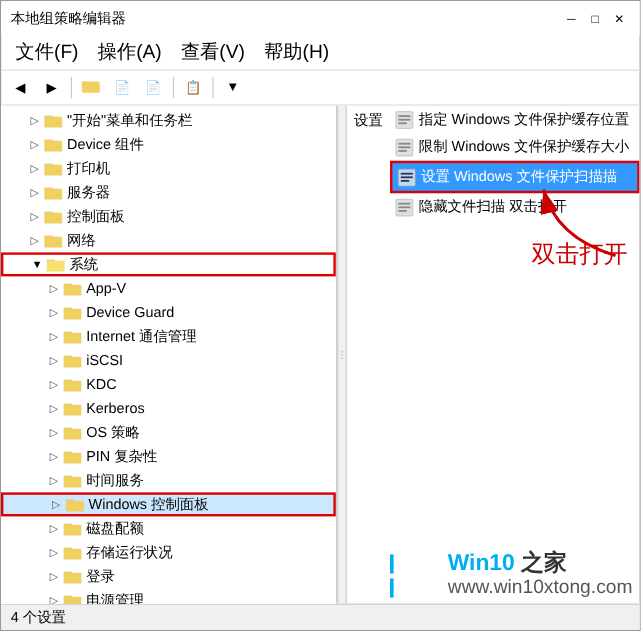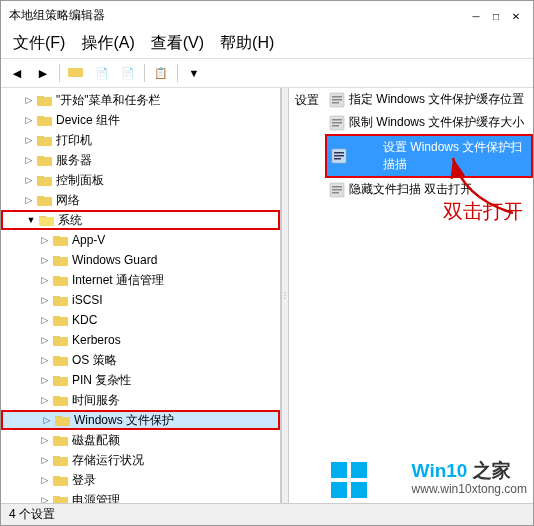--- a/index.html
+++ b/index.html
@@ -156,30 +156,29 @@
 
     .item-label {
       font-size: 12px;
       color: #000;
     }
     .indent-2 { padding-left: 20px; }
     .indent-3 { padding-left: 36px; }
 
     .settings-item {
       display: flex;
-      align-items: center;
+      align-items: flex-end;
       padding: 3px 4px;
       cursor: pointer;
       min-height: 22px;
     }
 
     .settings-item.selected {
       background: #3399ff;
       color: #fff;
-      gap: 32px;
     }
 
     .settings-icon {
       width: 16px;
       height: 16px;
       margin-right: 4px;
       flex-shrink: 0;
     }
 
     .settings-label {
@@ -367,21 +366,21 @@
       </div>
 
       <div class="tree-item indent-3">
         <div class="expander">▷</div>
         <div class="folder-icon">
           <svg viewBox="0 0 16 14">
               <rect x="0" y="3" width="7" height="2" fill="#e8c96e"></rect>
               <rect x="0" y="4" width="15" height="9" rx="1" fill="#f0d060"></rect>
             </svg>
         </div>
-        <span class="item-label">Windows Guard</span>
+        <span class="item-label">Device Guard</span>
       </div>
 
       <div class="tree-item indent-3">
         <div class="expander">▷</div>
         <div class="folder-icon">
           <svg viewBox="0 0 16 14">
               <rect x="0" y="3" width="7" height="2" fill="#e8c96e"></rect>
               <rect x="0" y="4" width="15" height="9" rx="1" fill="#f0d060"></rect>
             </svg>
         </div>
@@ -455,21 +454,21 @@
       </div>
 
       <div class="tree-item indent-3 selected" style="border: 2px solid #e00000; background: #cce8ff;">
         <div class="expander">▷</div>
         <div class="folder-icon">
           <svg viewBox="0 0 16 14">
               <rect x="0" y="3" width="7" height="2" fill="#e8c96e"></rect>
               <rect x="0" y="4" width="15" height="9" rx="1" fill="#f0d060"></rect>
             </svg>
         </div>
-        <span class="item-label">Windows 文件保护</span>
+        <span class="item-label">Windows 控制面板</span>
       </div>
 
       <div class="tree-item indent-3">
         <div class="expander">▷</div>
         <div class="folder-icon">
           <svg viewBox="0 0 16 14">
               <rect x="0" y="3" width="7" height="2" fill="#e8c96e"></rect>
               <rect x="0" y="4" width="15" height="9" rx="1" fill="#f0d060"></rect>
             </svg>
         </div>
@@ -575,34 +574,34 @@
               <defs>
                 <marker id="arrowhead" markerWidth="8" markerHeight="6" refX="8" refY="3" orient="auto">
                   <polygon points="0 0, 8 3, 0 6" fill="#cc0000"></polygon>
                 </marker>
               </defs>
               <path d="M 70 75 Q 20 60 10 20" stroke="#cc0000" stroke-width="2.5" fill="none" marker-end="url(#arrowhead)"></path>
             </svg>
             <div style="position:absolute; top:60px; right:0px; font-size:20px; font-weight:normal; color:#cc0000; white-space:nowrap;">双击打开</div>
           </div>
 
-          <div style="position:absolute; bottom:0; right:0; display:flex; padding:4px 6px;gap:40px;">
+          <div style="position:absolute; bottom:0; right:0; display:flex; align-items:center; padding:4px 6px;gap:40px;">
 
             <svg width="38" height="38" viewBox="0 0 38 38">
               <rect x="1" y="1" width="16" height="16" fill="#00adef"></rect>
               <rect x="21" y="1" width="16" height="16" fill="#00adef"></rect>
               <rect x="1" y="21" width="16" height="16" fill="#00adef"></rect>
               <rect x="21" y="21" width="16" height="16" fill="#00adef"></rect>
             </svg>
             <div style="margin-left:4px;">
               <div style="font-size:19px; font-weight:bold; color:#00adef; line-height:1.1;">
                 <span>Win10</span>
                 <span style="color:#333;"> 之家</span>
               </div>
-              <div style="font-size:12px; color:#555;">www.win10xtong.com</div>
+              <div style="font-size:16px; color:#555;">www.win10xtong.com</div>
             </div>
           </div>
         </div>
       </div>
     </div>
   </div>
 
   <div class="status-bar">
     <span>4 个设置</span>
   </div>

